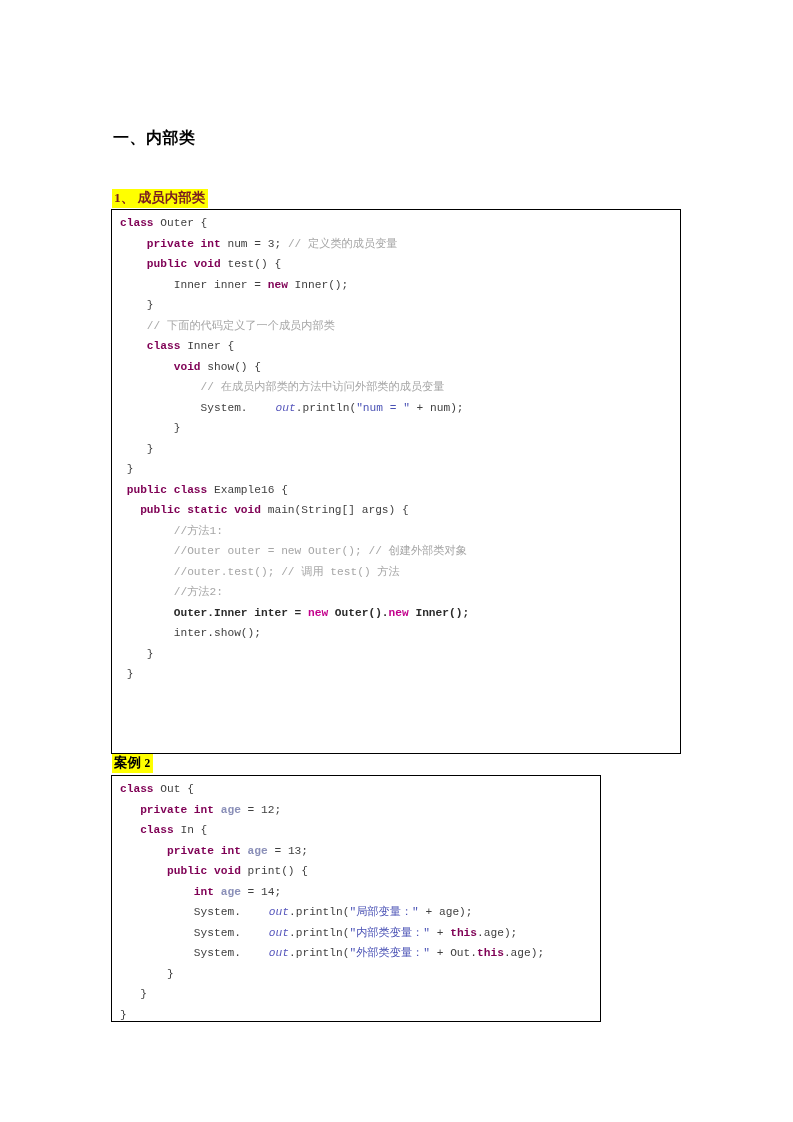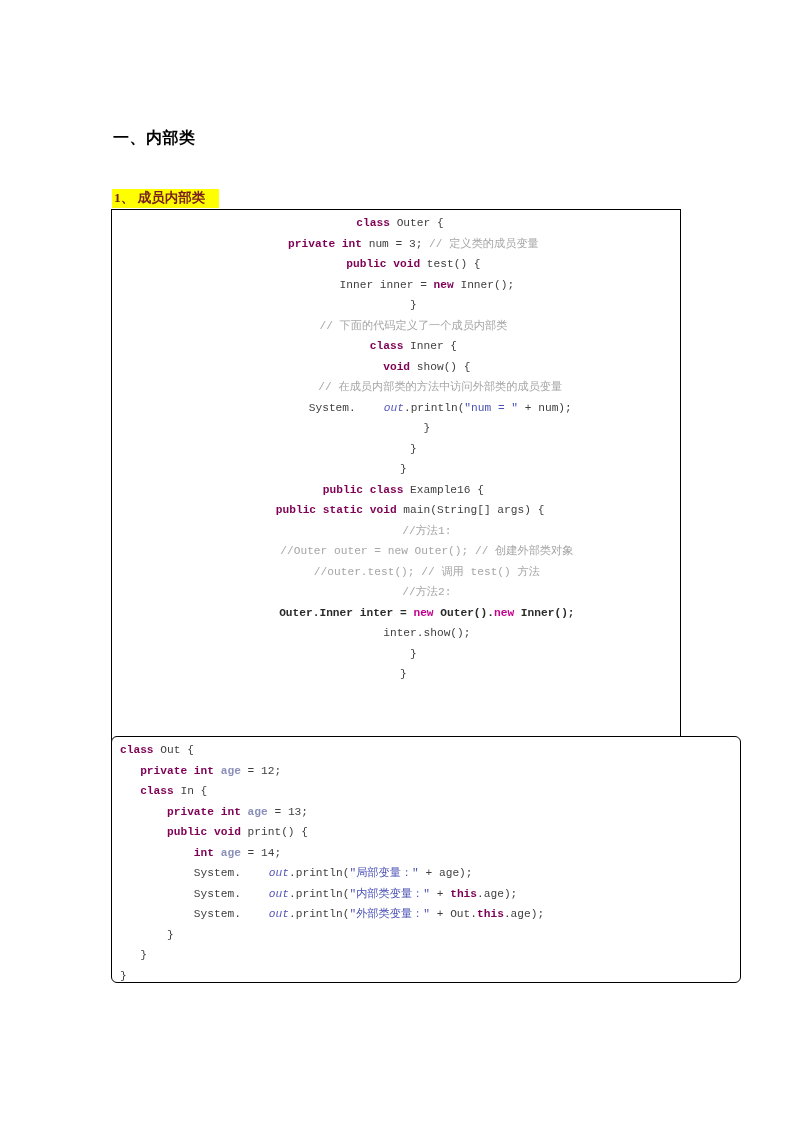--- a/index.html
+++ b/index.html
@@ -36,21 +36,21 @@
   }
 
   
   .hl-heading {
     position: absolute;
     font-family: "Liberation Serif", serif;
     font-weight: bold;
     background: #ffff00;
     white-space: nowrap;
     line-height: 16px;
-    padding: 1px 14px 2px 2px;
+    padding: 1px 3px 2px 2px;
   }
   #section-1-heading {
     left: 112px;
     top: 189px;
     font-size: 13.5px;
     color: #7b2020;
   }
   #case-2-heading {
     left: 112px;
     top: 754px;
@@ -67,28 +67,26 @@
     box-sizing: border-box;
     border: 1.2px solid #000000;
     background: #ffffff;
     overflow: hidden;
   }
   #code-block-1 {
     left: 111px;
     top: 209px;
     width: 570px;
     height: 545px;
-    text-align: center;
   }
   #code-block-2 {
     left: 111px;
-    top: 736px;
-    width: 630px;
+    top: 775px;
+    width: 490px;
     height: 247px;
-    border-radius: 6px;
   }
 
   .codelines {
     padding: 3px 0 0 0;
     margin: 0;
   }
   .cl {
     font-family: "Liberation Mono", monospace;
     font-size: 11.2px;
     line-height: 20.5px;

